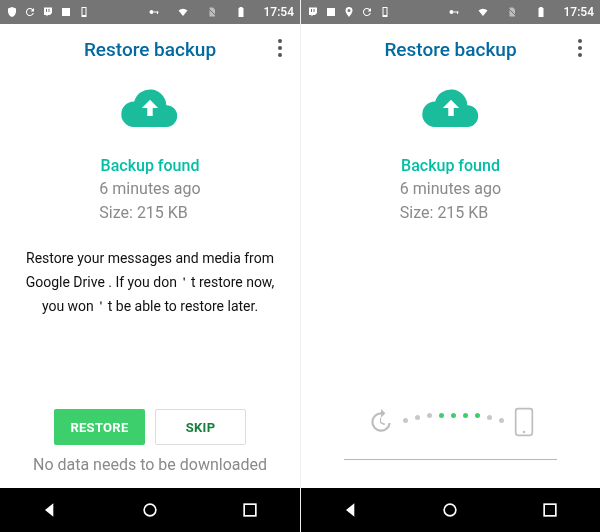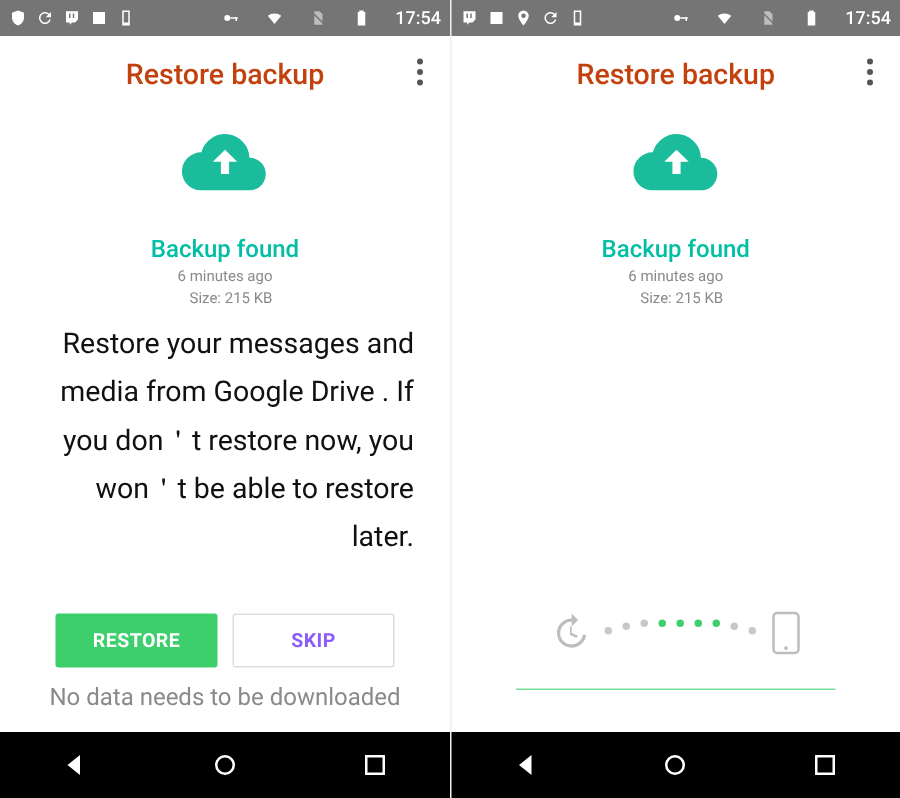--- a/index.html
+++ b/index.html
@@ -40,21 +40,21 @@
 
   
   .appbar {
     height: 50px;
     display: flex;
     align-items: center;
     justify-content: center;
     position: relative;
   }
   .appbar-title {
-    color: #c2410c;
+    color: #0369a1;
     font-size: 19px;
     font-weight: 500;
   }
   .overflow {
     position: absolute;
     right: 8px;
     top: 12px;
     width: 24px;
     height: 24px;
     display: flex;
@@ -80,46 +80,46 @@
   }
   .cloud svg { width: 58px; height: 40px; }
   .found {
     color: #00bfa5;
     font-size: 16px;
     font-weight: 500;
     margin-top: 28px;
   }
   .meta {
     color: #8a8a8a;
-    font-size: 10px;
-    text-align: right;
+    font-size: 16px;
+    text-align: left;
     line-height: 1.5;
     margin-top: 2px;
   }
   .desc {
     color: #111;
-    font-size: 19px;
+    font-size: 14px;
     line-height: 1.7;
-    margin-top: 6px;
-    text-align: right;
+    margin-top: 22px;
+    text-align: center;
     width: 100%;
   }
   .spacer { flex: 1; }
 
   .btnrow { display: flex; gap: 10px; margin-bottom: 10px; }
   .btn {
-    width: 108px; height: 36px;
+    width: 91px; height: 36px;
     display: flex; align-items: center; justify-content: center;
     font-size: 13px; font-weight: 700;
     border-radius: 2px;
     cursor: pointer;
     letter-spacing: 0.3px;
   }
   .btn.primary { background: #3ecf6d; color: #fff; }
-  .btn.secondary { background: #fff; color: #8b5cf6; border: 1px solid #ddd; }
+  .btn.secondary { background: #fff; color: #15803d; border: 1px solid #ddd; }
   .footnote { color: #8a8a8a; font-size: 16px; margin-bottom: 6px; }
 
   
   .progress-stage {
     width: 100%;
     display: flex;
     align-items: center;
     justify-content: center;
     gap: 10px;
     margin-bottom: 4px;

